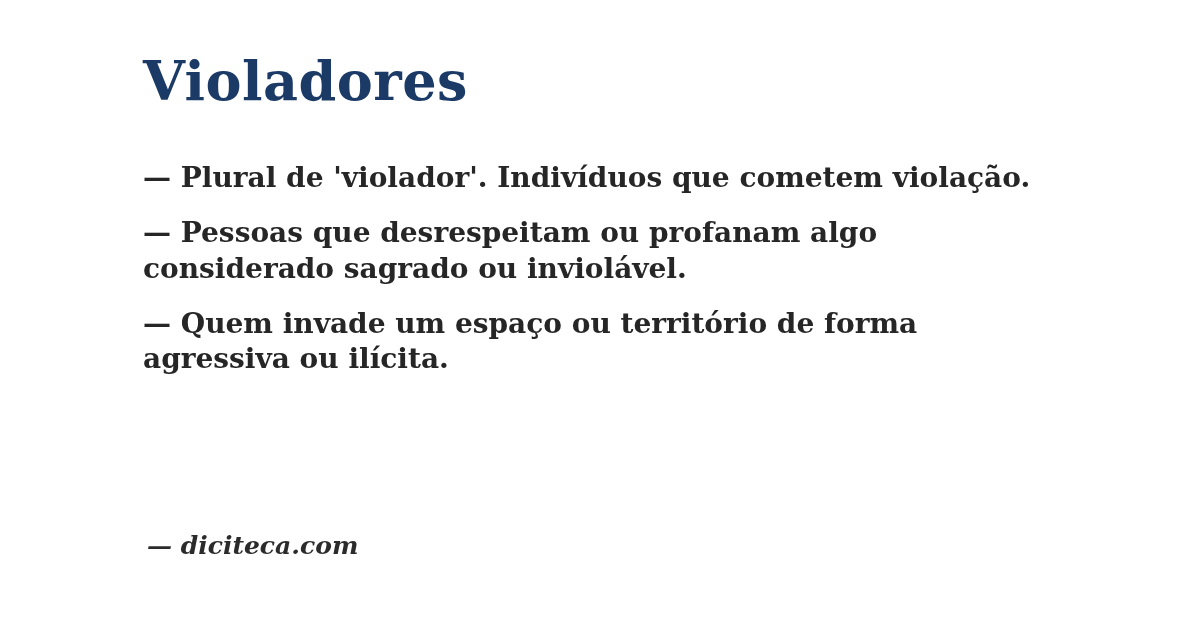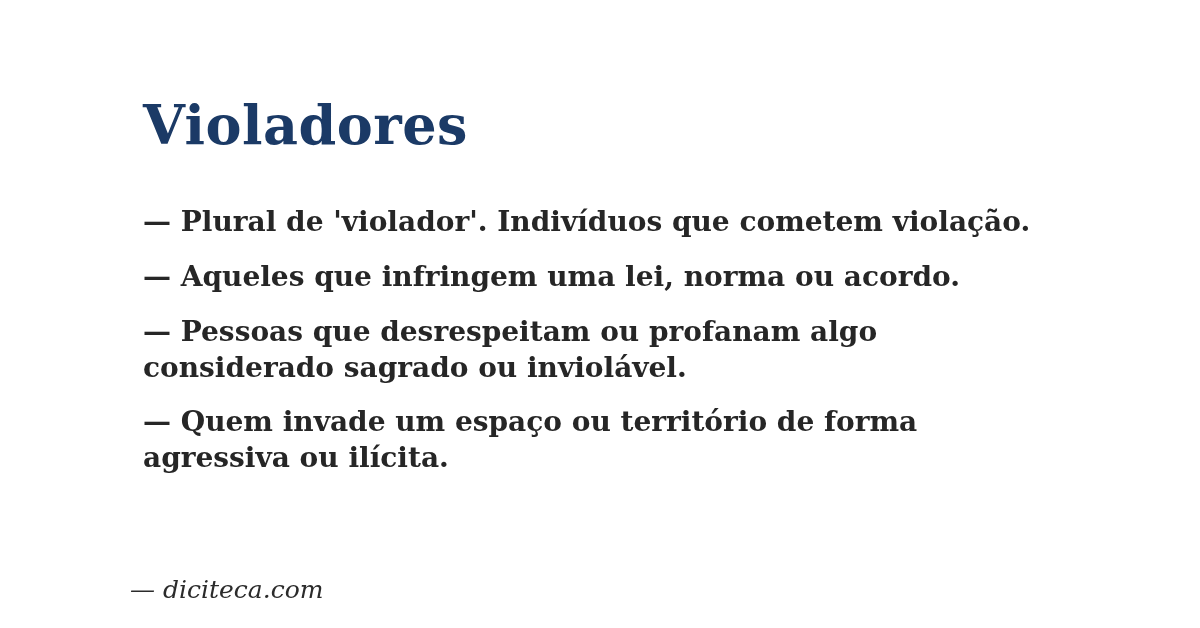--- a/index.html
+++ b/index.html
@@ -11,21 +11,20 @@
     overflow: hidden;
     font-family: "DejaVu Serif", "Liberation Serif", serif;
   }
 
   .card {
     width: 1200px;
     height: 507px;
     background: #ffffff;
     padding: 50px 60px 0 143px;
     position: relative;
-    margin-top: 44px;
   }
 
   .title {
     font-size: 54px;
     font-weight: 700;
     color: #1b3a66;
     line-height: 1.15;
     letter-spacing: 0.5px;
   }
 
@@ -46,39 +45,38 @@
   .definition {
     font-size: 28px;
     color: #262626;
     line-height: 1.28;
     margin-bottom: 19px;
     white-space: pre-line;
   }
 
   .footer {
     position: absolute;
-    left: 130px;
+    left: 147px;
     top: 531px;
     font-size: 25px;
     font-style: italic;
-    font-weight: 400;
+    font-weight: 700;
     color: #2b2b2b;
   }
 </style>
 </head>
 <body>
 
 <div class="card">
 
   <h1 class="title">Violadores</h1>
 
 
   <div class="definitions">
     <p class="definition">— Plural de 'violador'. Indivíduos que cometem violação.</p>
-    <p class="definition">— Aqueles que infringem uma lei, norma ou acordo.</p>
     <p class="definition">— Pessoas que desrespeitam ou profanam algo
 considerado sagrado ou inviolável.</p>
     <p class="definition">— Quem invade um espaço ou território de forma
 agressiva ou ilícita.</p>
   </div>
 
   <div class="footer">— diciteca.com</div>
 
 </div>
 

